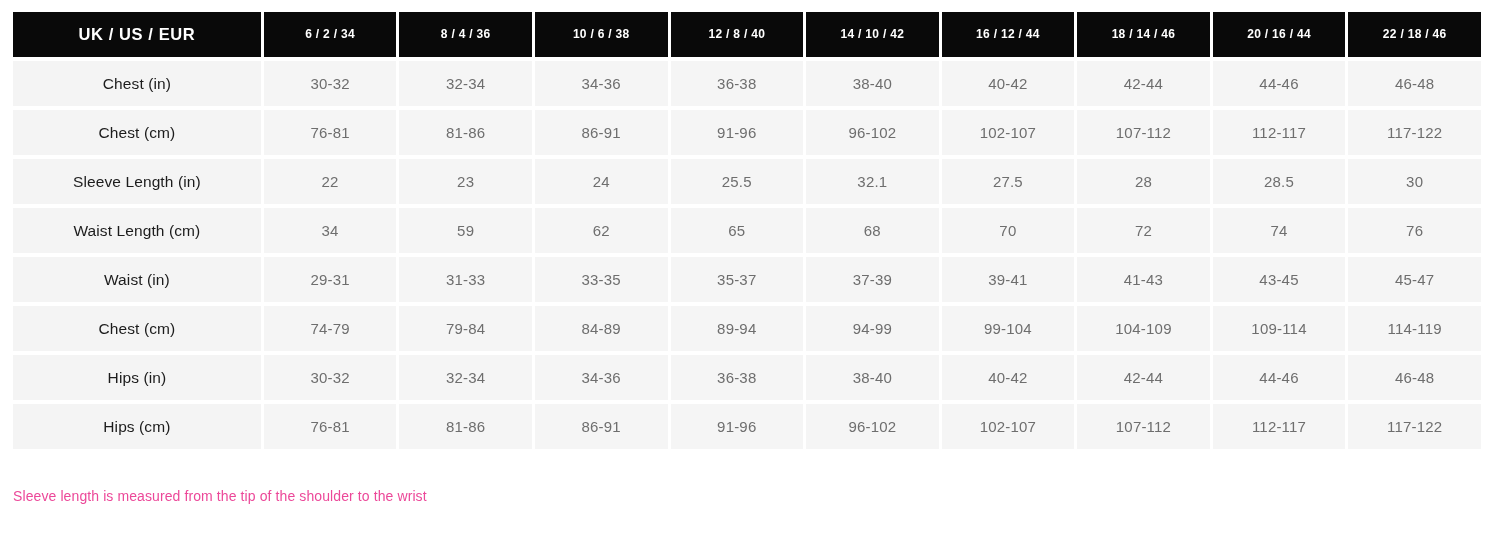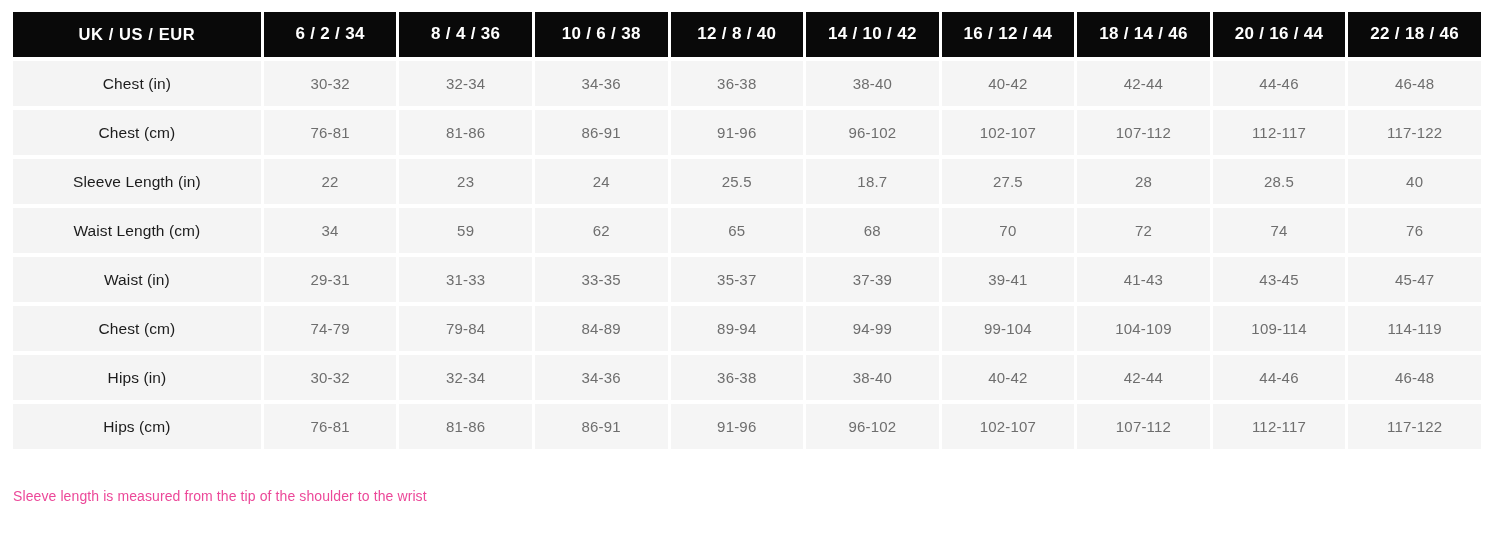--- a/index.html
+++ b/index.html
@@ -42,21 +42,21 @@
     height: 45px;
     text-align: center;
     vertical-align: middle;
     box-sizing: border-box;
   }
 
   
   .hdr-cell {
     background: #090909;
     color: #ffffff;
-    font-size: 17px;
+    font-size: 12px;
     font-weight: 700;
     letter-spacing: 0.3px;
     line-height: 1.1;
     height: 45px;
   }
   .hdr-cell.hdr-label {
     font-size: 16.5px;
     letter-spacing: 0.6px;
   }
 
@@ -147,25 +147,25 @@
         <td class="data-cell">107-112</td>
         <td class="data-cell">112-117</td>
         <td class="data-cell">117-122</td>
       </tr>
       <tr>
         <th class="row-label">Sleeve Length (in)</th>
         <td class="data-cell">22</td>
         <td class="data-cell">23</td>
         <td class="data-cell">24</td>
         <td class="data-cell">25.5</td>
-        <td class="data-cell">18.7</td>
+        <td class="data-cell">32.1</td>
         <td class="data-cell">27.5</td>
         <td class="data-cell">28</td>
         <td class="data-cell">28.5</td>
-        <td class="data-cell">40</td>
+        <td class="data-cell">30</td>
       </tr>
       <tr>
         <th class="row-label">Waist Length (cm)</th>
         <td class="data-cell">34</td>
         <td class="data-cell">59</td>
         <td class="data-cell">62</td>
         <td class="data-cell">65</td>
         <td class="data-cell">68</td>
         <td class="data-cell">70</td>
         <td class="data-cell">72</td>

